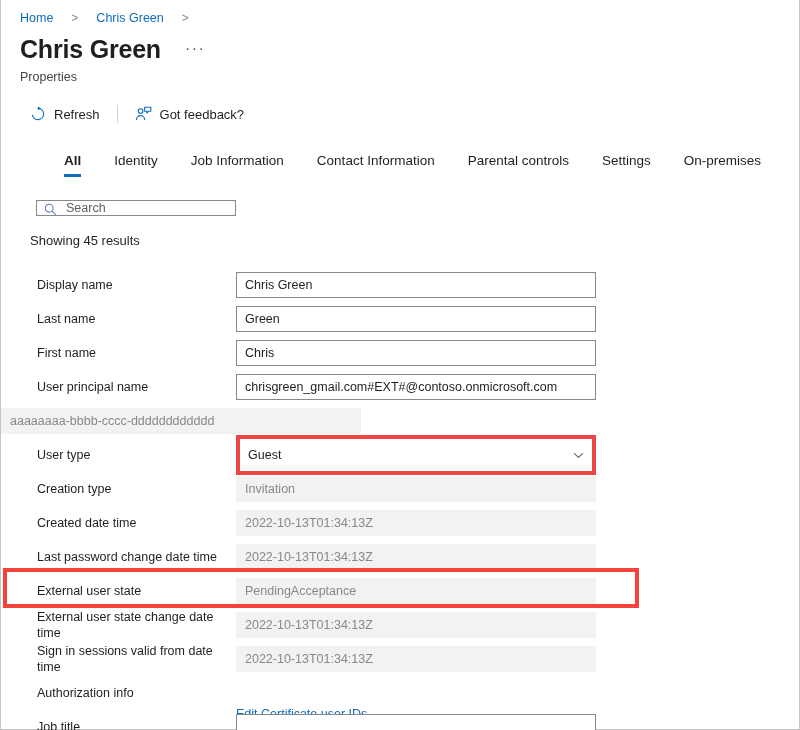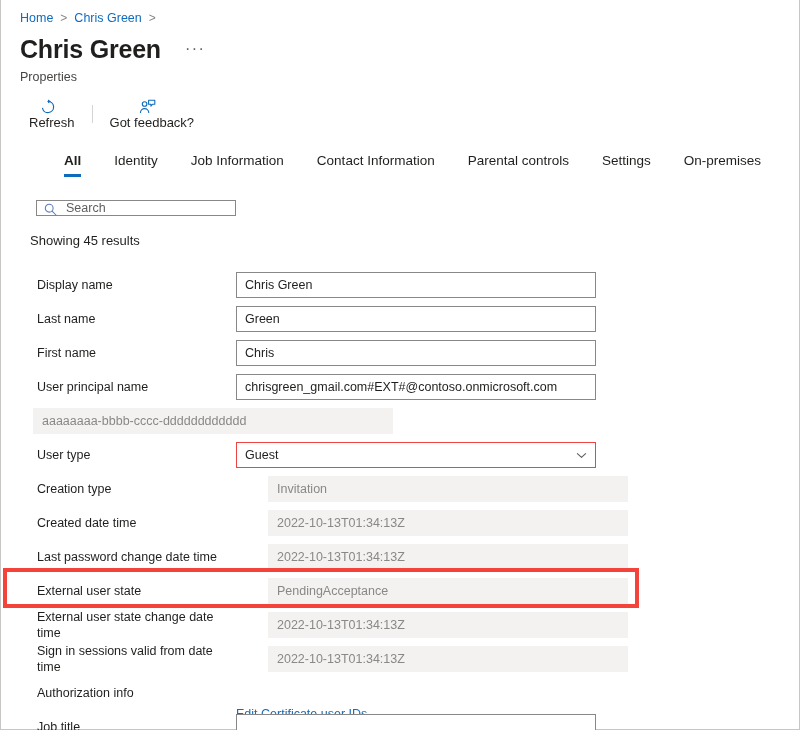--- a/index.html
+++ b/index.html
@@ -15,21 +15,21 @@
     background: #ffffff;
     border-left: 1px solid #c8c6c4;
     border-right: 1px solid #c8c6c4;
     border-bottom: 1px solid #c8c6c4;
   }
 
   
   .breadcrumb {
     position: absolute; left: 19px; top: 10px;
     display: flex; align-items: center;
-    font-size: 12.5px; line-height: 16px;
+    font-size: 12.5px; line-height: 16px; gap: 11px;
   }
   .crumb-link { color: #0f6cbd; cursor: pointer; white-space: nowrap; }
   .crumb-sep { color: #8a8886; margin: 0 7px; font-size: 12px; }
 
   
   .title-row {
     position: absolute; left: 19px; top: 34px;
     display: flex; align-items: center;
   }
   .page-title {
@@ -46,21 +46,21 @@
     font-size: 12.5px; color: #484644; line-height: 16px;
   }
 
   
   .commandbar {
     position: absolute; left: 20px; top: 99px;
     display: flex; align-items: center; height: 30px;
   }
   .cmd-btn {
     display: flex; align-items: center; height: 30px;
-    padding: 0 8px; cursor: pointer; color: #201f1e; font-size: 13px; flex-direction: column;
+    padding: 0 8px; cursor: pointer; color: #201f1e; font-size: 13px;
   }
   .cmd-icon { display: flex; align-items: center; justify-content: center;
               width: 17px; height: 17px; margin-right: 8px; }
   .cmd-sep { width: 1px; height: 18px; background: #d6d4d2; margin: 0 9px; }
 
   
   .tabs {
     position: absolute; left: 17px; top: 145px;
     display: flex; align-items: flex-end; height: 32px; margin-left: 46px;
   }
@@ -104,25 +104,25 @@
   .ctrl-input {
     width: 360px; height: 26px;
     border: 1px solid #8a8886; background: #ffffff;
     display: flex; align-items: center; padding: 0 8px;
     font-size: 12.5px; color: #201f1e; cursor: text;
   }
   .ctrl-readonly {
     width: 360px; height: 26px;
     background: #f3f2f1; border: 1px solid transparent;
     display: flex; align-items: center; padding: 0 8px;
-    font-size: 12.5px; color: #8a8886; margin-left: 32px;
+    font-size: 12.5px; color: #8a8886;
   }
   .ctrl-select {
-    width: 360px; height: 26px;
-    border: 1px solid #ef4444; background: #ffffff;
+    width: 360px; height: 40px;
+    border: 4px solid #ef4444; background: #ffffff;
     display: flex; align-items: center; justify-content: space-between;
     padding: 12px 8px; font-size: 12.5px; color: #201f1e; cursor: pointer;
   }
   .chev { width: 11px; height: 11px; flex: 0 0 auto; }
   .ctrl-link {
     font-size: 12.5px; color: #0f6cbd; cursor: pointer;
     line-height: 26px; display: inline-block; margin-top: 42px;
   }
 
   

